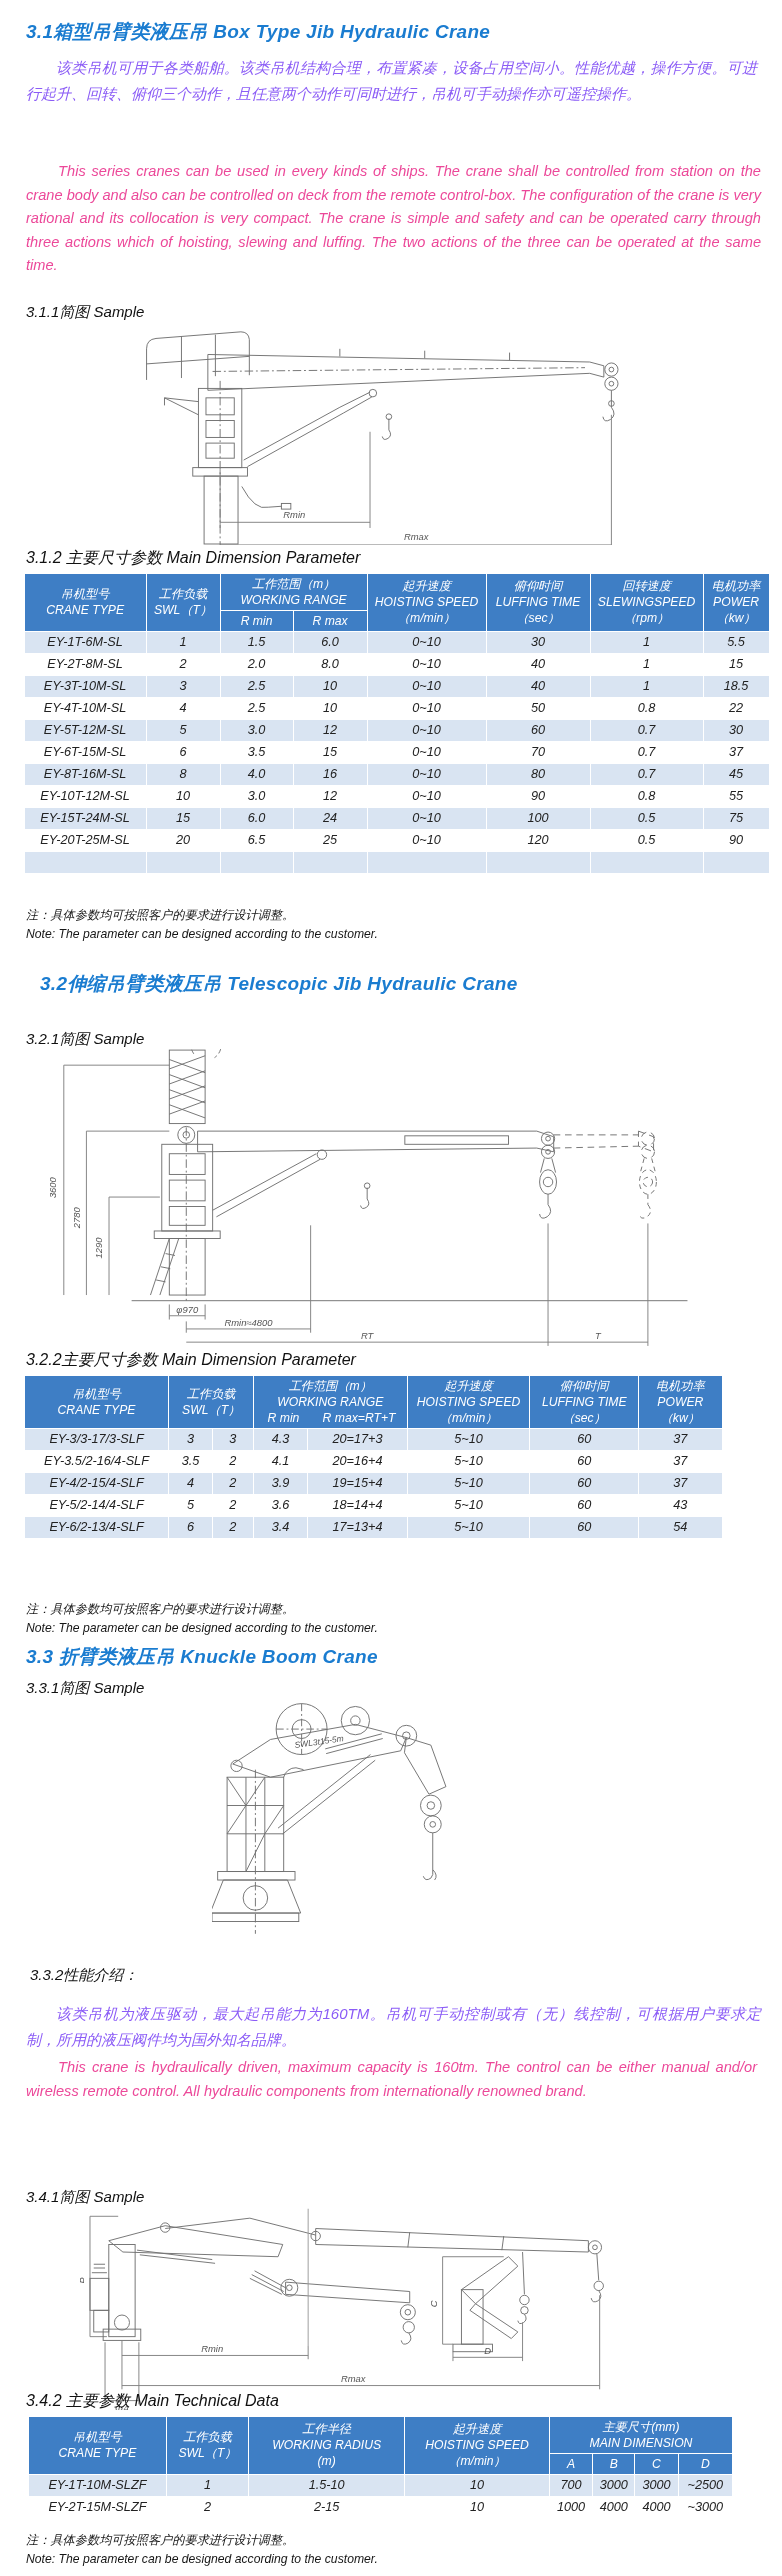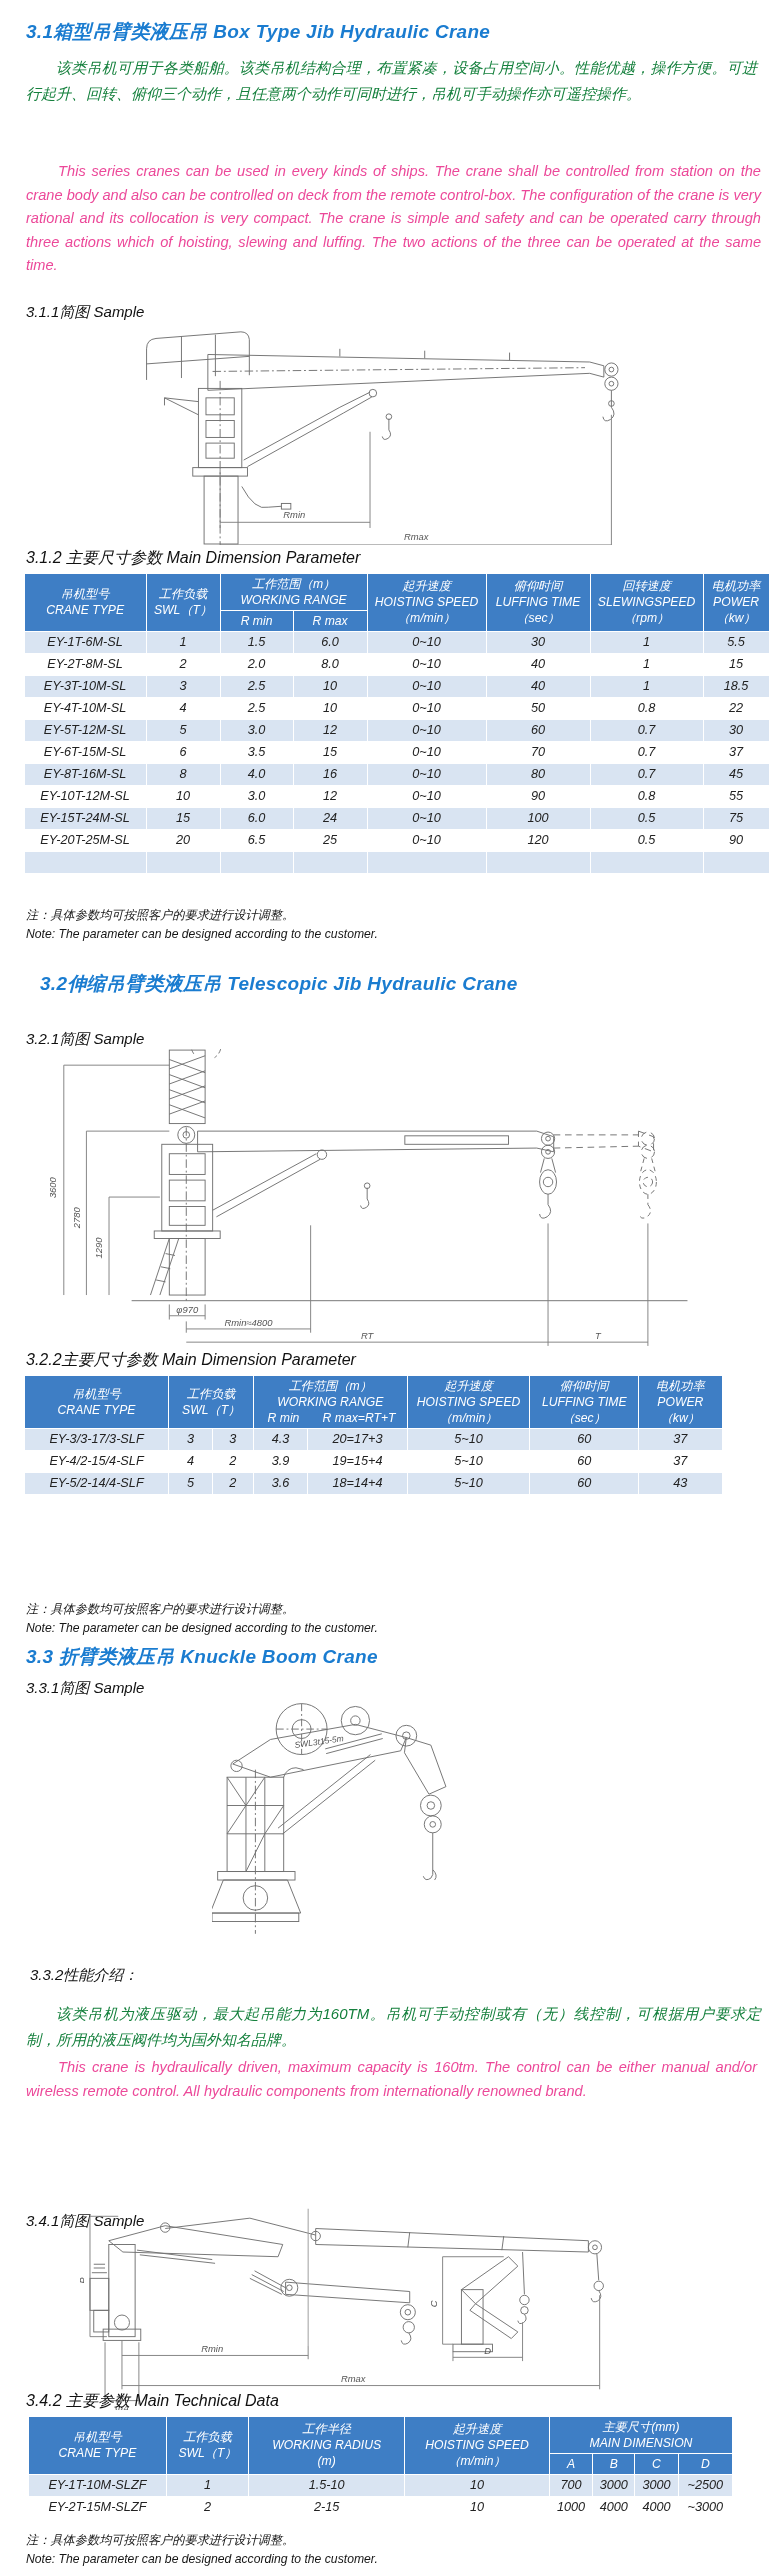--- a/index.html
+++ b/index.html
@@ -21,21 +21,21 @@
     font-weight: bold;
     letter-spacing: 0.3px;
   }
   .sub-label { font-size: 15px; color: #111; }
   .param-heading { font-size: 16px; color: #111; }
   .para-cn {
     font-size: 15px;
     line-height: 26px;
     text-indent: 2em;
     text-align: justify;
-    color: #15803d;
+    color: #8b5cf6;
   }
   .para-en {
     font-size: 14.6px;
     line-height: 23.6px;
     text-indent: 2.2em;
     text-align: justify;
     color: #ec4899;
   }
   .note { font-size: 12.2px; line-height: 19px; color: #161616; }
 
@@ -425,39 +425,59 @@
           <td>EY-3/3-17/3-SLF</td>
           <td>3</td>
           <td>3</td>
           <td>4.3</td>
           <td>20=17+3</td>
           <td>5~10</td>
           <td>60</td>
           <td>37</td>
         </tr>
         <tr>
+          <td>EY-3.5/2-16/4-SLF</td>
+          <td>3.5</td>
+          <td>2</td>
+          <td>4.1</td>
+          <td>20=16+4</td>
+          <td>5~10</td>
+          <td>60</td>
+          <td>37</td>
+        </tr>
+        <tr>
           <td>EY-4/2-15/4-SLF</td>
           <td>4</td>
           <td>2</td>
           <td>3.9</td>
           <td>19=15+4</td>
           <td>5~10</td>
           <td>60</td>
           <td>37</td>
         </tr>
         <tr>
           <td>EY-5/2-14/4-SLF</td>
           <td>5</td>
           <td>2</td>
           <td>3.6</td>
           <td>18=14+4</td>
           <td>5~10</td>
           <td>60</td>
           <td>43</td>
         </tr>
+        <tr>
+          <td>EY-6/2-13/4-SLF</td>
+          <td>6</td>
+          <td>2</td>
+          <td>3.4</td>
+          <td>17=13+4</td>
+          <td>5~10</td>
+          <td>60</td>
+          <td>54</td>
+        </tr>
       </tbody>
   </table>
 
   <div class="abs note" style="top:1600px;left:26px;">
     <div>注：具体参数均可按照客户的要求进行设计调整。</div>
     <div>Note: The parameter can be designed according to the customer.</div>
   </div>
 
   <div class="abs sec-heading" style="top:1644px;left:26px;">3.3 折臂类液压吊 Knuckle Boom Crane</div>
   <div class="abs sub-label" style="top:1679px;left:26px;">3.3.1简图 Sample</div>
@@ -513,21 +533,21 @@
         <path d="M46,78 L46,252" stroke-dasharray="9 3 2 3"></path>
       </g>
     </g>
     <text x="88" y="55" font-size="9" transform="rotate(-8 88 55)" fill="#444">SWL3t15-5m</text>
   </svg>
 
   <div class="abs sub-label" style="top:1966px;left:30px;">3.3.2性能介绍：</div>
   <div class="abs para-cn" style="top:2001px;left:26px;width:735px;">该类吊机为液压驱动，最大起吊能力为160TM。吊机可手动控制或有（无）线控制，可根据用户要求定制，所用的液压阀件均为国外知名品牌。</div>
   <div class="abs para-en" style="top:2056px;left:26px;width:731px;">This crane is hydraulically driven, maximum capacity is 160tm. The control can be either manual and/or wireless remote control. All hydraulic components from internationally renowned brand.</div>
 
-  <div class="abs sub-label" style="top:2188px;left:26px;margin-top:24px;">3.4.1简图 Sample</div>
+  <div class="abs sub-label" style="top:2188px;left:26px;">3.4.1简图 Sample</div>
 
   <svg class="abs" style="top:2205px;left:80px;" width="603" height="205" viewBox="0 0 640 218">
     <g stroke="#707070" stroke-width="1" fill="none">
 
       <g stroke="#808080">
         <line x1="10" y1="12" x2="10" y2="140"></line>
           <line x1="10" y1="12" x2="40" y2="12"></line>
           <line x1="10" y1="140" x2="28" y2="140"></line>
       </g>
 

